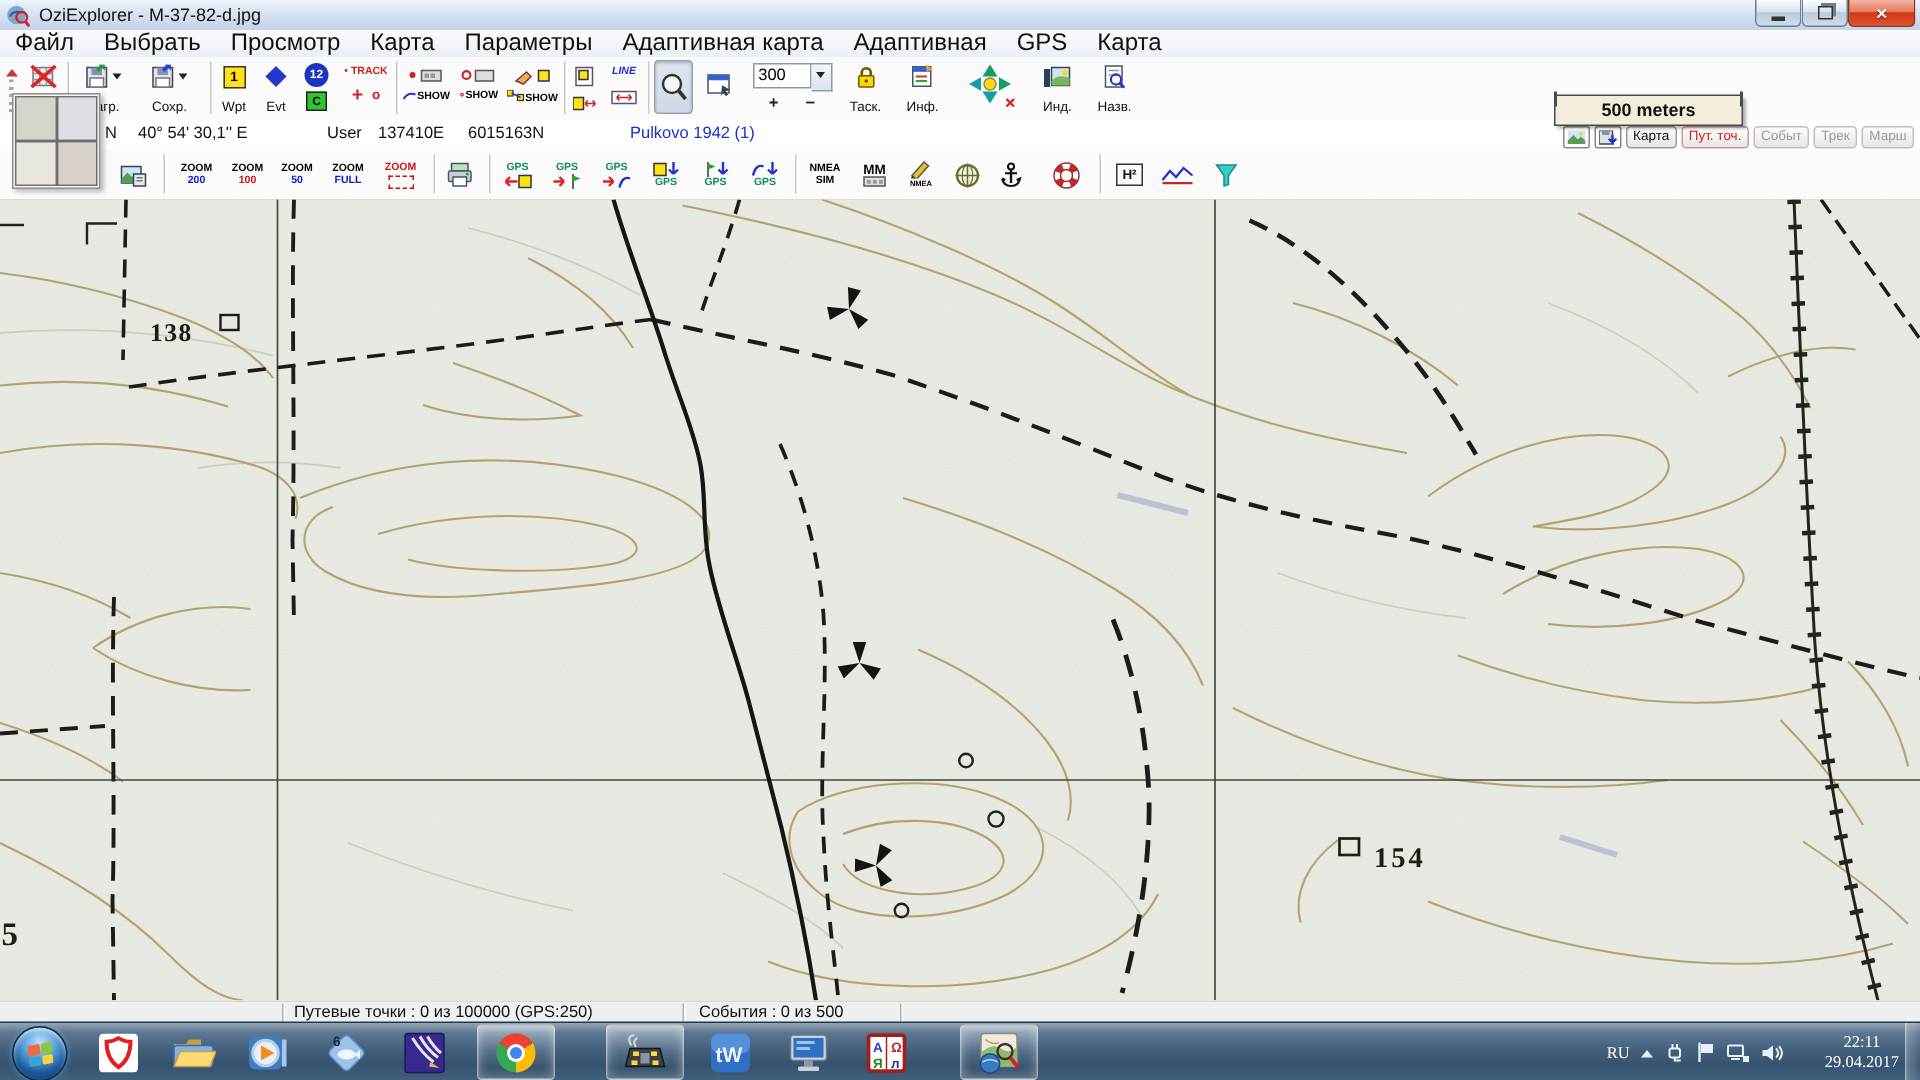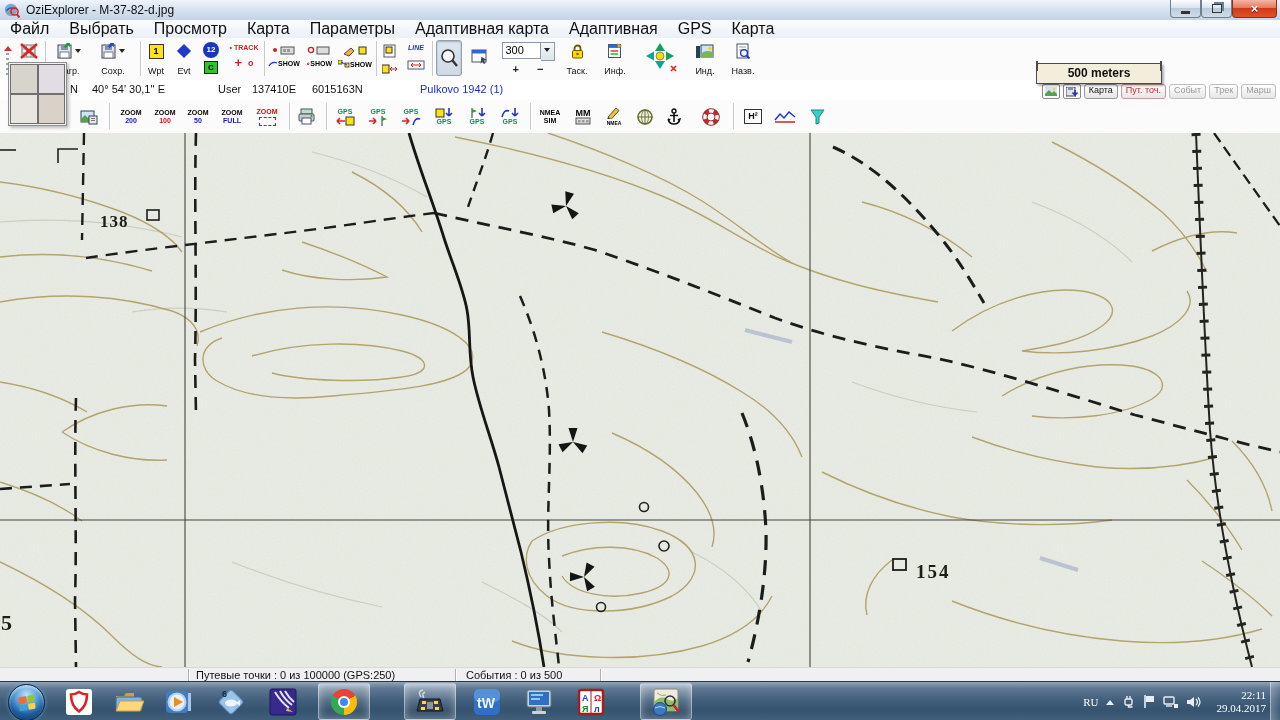--- a/index.html
+++ b/index.html
@@ -69,21 +69,21 @@
     background:radial-gradient(circle at 50% 28%,#bfe0f8 0%,#5da2dd 35%,#1c5b9b 65%,#0b3260 100%);
     border:1px solid #12283f;box-shadow:inset 0 2px 3px rgba(255,255,255,.6),0 0 4px rgba(120,180,240,.6);
     display:flex;align-items:center;justify-content:center;}
   .flag{width:16px;height:14px;display:grid;grid-template-columns:1fr 1fr;grid-template-rows:1fr 1fr;gap:1px;transform:rotate(-6deg) skewY(-4deg);}
   .flag i{border-radius:1px;}
   .tkbtn{position:absolute;top:1px;width:42px;height:37px;display:flex;align-items:center;justify-content:center;border-radius:3px;}
   .tkbtn.active{width:52px;background:linear-gradient(rgba(255,255,255,.38),rgba(255,255,255,.10) 50%,rgba(0,0,0,.10));
     border:1px solid rgba(255,255,255,.5);box-shadow:inset 0 0 8px rgba(255,255,255,.4);box-sizing:border-box;}
   .tray{position:absolute;right:14px;top:0;height:39px;display:flex;align-items:center;gap:7px;color:#fff;font-family:Liberation Serif, serif;}
   .tray .lang{font-size:11px;}
-  .tray .clock{text-align:right;font-size:11px;line-height:13px;margin-left:8px;}
+  .tray .clock{text-align:center;font-size:11px;line-height:13px;margin-left:20px;}
   .showdesk{position:absolute;right:0;top:0;width:9px;height:39px;background:linear-gradient(90deg,rgba(255,255,255,.25),rgba(255,255,255,.05));border-left:1px solid rgba(255,255,255,.5);}
   .tinytri{width:0;height:0;border:4px solid transparent;border-bottom:5px solid #e8eef5;margin-top:-3px;}
 </style>
 </head>
 <body>
 
 <div id="screen">
 
   <div class="titlebar">
     <svg class="appicon" viewBox="0 0 16 16">

